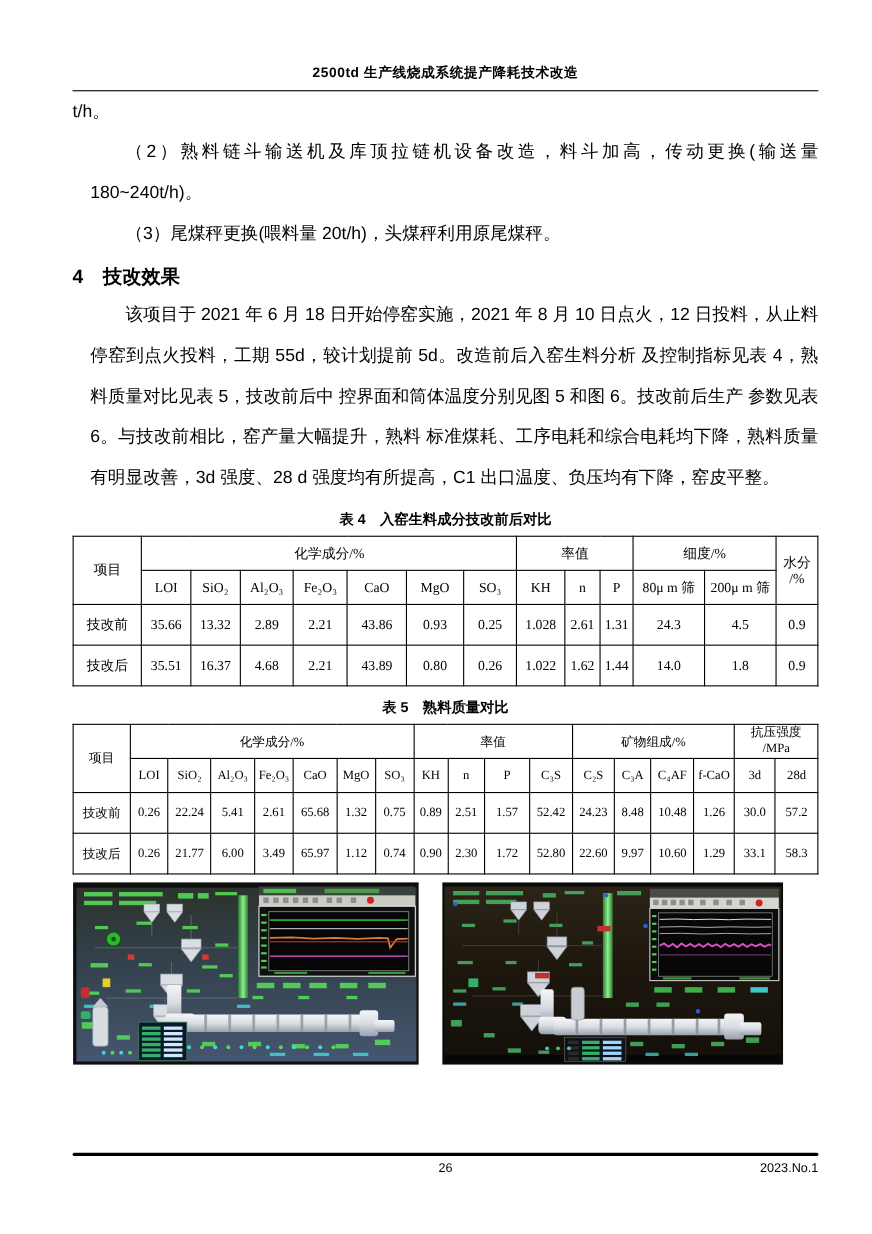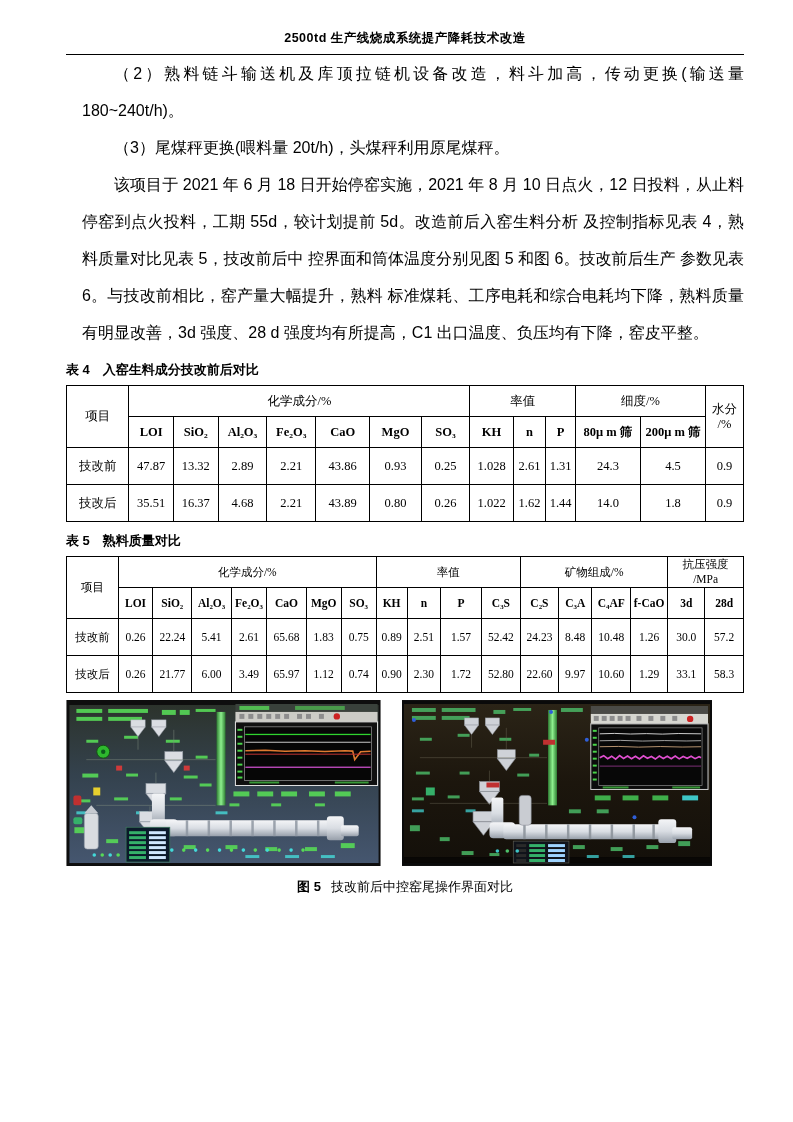--- a/index.html
+++ b/index.html
@@ -1,36 +1,36 @@
 <!DOCTYPE html>
 <html><head>
 <meta charset="utf-8">
 <style>
   html,body{margin:0;padding:0;background:#ffffff;}
   body{width:793px;height:1122px;overflow:hidden;
        font-family:"Liberation Sans","DejaVu Sans",sans-serif;color:#000;}
   .page{position:relative;width:793px;height:1122px;box-sizing:border-box;
-        padding:30px 49px 0 66px;}
+        padding:58px 49px 0 66px;}
   .content{width:678px;}
   .running-header{text-align:center;font-size:12.5px;font-weight:bold;letter-spacing:.5px;}
   .header-rule{border:none;border-top:1.6px solid #000;margin:7px 0 0 0;}
   p.body{margin:0;font-size:16px;line-height:37px;text-align:justify;}
   p.indent{text-indent:2em;margin-left:16px;}
   h2.section{margin:5px 0 2px 0;font-size:17.5px;line-height:30px;font-weight:bold;}
   h2.section .num{margin-right:18px;}
-  .table-caption{text-align:left;font-size:13px;font-weight:bold;margin:10px 0 6px 0;line-height:18px;}
+  .table-caption{text-align:center;font-size:13px;font-weight:bold;margin:10px 0 6px 0;line-height:18px;}
   table{border-collapse:collapse;width:100%;table-layout:fixed;
         font-family:"Liberation Serif","DejaVu Serif",serif;}
   table,th,td{border:1px solid #000;}
   table{border-width:1.5px;}
   th,td{padding:0;text-align:center;vertical-align:middle;font-weight:normal;overflow:hidden;}
   .t4 th,.t4 td{font-size:12.5px;}
   .t5 th,.t5 td{font-size:11.5px;}
   .hrow1 th{height:30px;}
-  .hrow2 th{height:30px;font-weight:bold;}
+  .hrow2 th{height:30px;}
   .drow td{height:36px;}
   .two-line div{line-height:15px;text-align:center;}
   .fig-row{display:flex;gap:21px;margin-top:7px;}
   .fig-row svg{display:block;}
   .figure-caption{text-align:center;font-size:13px;margin-top:12px;line-height:18px;}
   .figure-caption .figlabel{font-weight:bold;margin-right:10px;}
   .footer{position:absolute;left:66px;right:49px;top:1048px;}
   .footer-bar{height:3px;background:#000;border-radius:2px;}
   .footer-row{position:relative;margin-top:5px;font-size:11.5px;}
   .page-number{position:absolute;left:0;right:0;text-align:center;}
@@ -38,23 +38,27 @@
 </style>
 </head>
 <body>
 
 <div class="page">
   <div class="content">
 
     <div class="running-header">2500td 生产线烧成系统提产降耗技术改造</div>
     <hr class="header-rule">
 
+    <p class="body">t/h。</p>
     <p class="body indent">（2）熟料链斗输送机及库顶拉链机设备改造，料斗加高，传动更换(输送量 180~240t/h)。</p>
     <p class="body indent">（3）尾煤秤更换(喂料量 20t/h)，头煤秤利用原尾煤秤。</p>
 
+    <h2 class="section">
+      <span class="num">4</span><span>技改效果</span>
+    </h2>
 
     <p class="body indent">该项目于 2021 年 6 月 18 日开始停窑实施，2021 年 8 月 10 日点火，12 日投料，从止料停窑到点火投料，工期 55d，较计划提前 5d。改造前后入窑生料分析 及控制指标见表 4，熟料质量对比见表 5，技改前后中 控界面和筒体温度分别见图 5 和图 6。技改前后生产 参数见表 6。与技改前相比，窑产量大幅提升，熟料 标准煤耗、工序电耗和综合电耗均下降，熟料质量有明显改善，3d 强度、28 d 强度均有所提高，C1 出口温度、负压均有下降，窑皮平整。</p>
 
     <div class="table-caption">表 4　入窑生料成分技改前后对比</div>
     <table class="t4">
       <colgroup>
         <col style="width:9.2%">
           <col style="width:6.6%">
           <col style="width:6.6%">
           <col style="width:7.2%">
@@ -89,21 +93,21 @@
         <th>MgO</th>
         <th>SO₃</th>
         <th>KH</th>
         <th>n</th>
         <th>P</th>
         <th>80μ m 筛</th>
         <th>200μ m 筛</th>
       </tr>
       <tr class="drow">
         <td>技改前</td>
-        <td>47.87</td>
+        <td>35.66</td>
         <td>13.32</td>
         <td>2.89</td>
         <td>2.21</td>
         <td>43.86</td>
         <td>0.93</td>
         <td>0.25</td>
         <td>1.028</td>
         <td>2.61</td>
         <td>1.31</td>
         <td>24.3</td>
@@ -181,21 +185,21 @@
         <th>3d</th>
         <th>28d</th>
       </tr>
       <tr class="drow">
         <td>技改前</td>
         <td>0.26</td>
         <td>22.24</td>
         <td>5.41</td>
         <td>2.61</td>
         <td>65.68</td>
-        <td>1.83</td>
+        <td>1.32</td>
         <td>0.75</td>
         <td>0.89</td>
         <td>2.51</td>
         <td>1.57</td>
         <td>52.42</td>
         <td>24.23</td>
         <td>8.48</td>
         <td>10.48</td>
         <td>1.26</td>
         <td>30.0</td>
@@ -581,18 +585,22 @@
           <circle cx="96" cy="152" r="1.8" fill="#3ec6c6"></circle>
             <circle cx="106" cy="152" r="1.8" fill="#4cc06a"></circle>
             <circle cx="116" cy="152" r="1.8" fill="#3ec6c6"></circle>
         </g>
         <g>
           <rect x="118" y="96" width="12" height="30" rx="3" fill="#c9ccd2" stroke="#8b9098" stroke-width="0.6"></rect>
         </g>
       </svg>
     </div>
 
-    <div class="figure-caption">
-      <span class="figlabel">图 5</span><span>技改前后中控窑尾操作界面对比</span>
+  </div>
+
+  <div class="footer">
+    <div class="footer-bar"></div>
+    <div class="footer-row">
+      <span class="page-number">26</span>
+      <span class="issue">2023.No.1</span>
     </div>
   </div>
-
 </div>
 
 </body></html>

